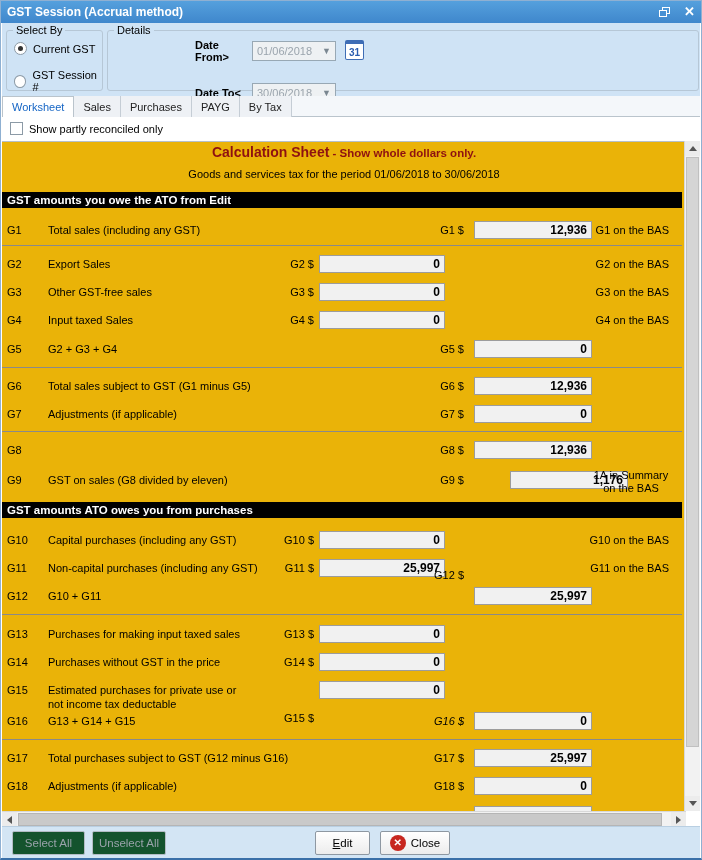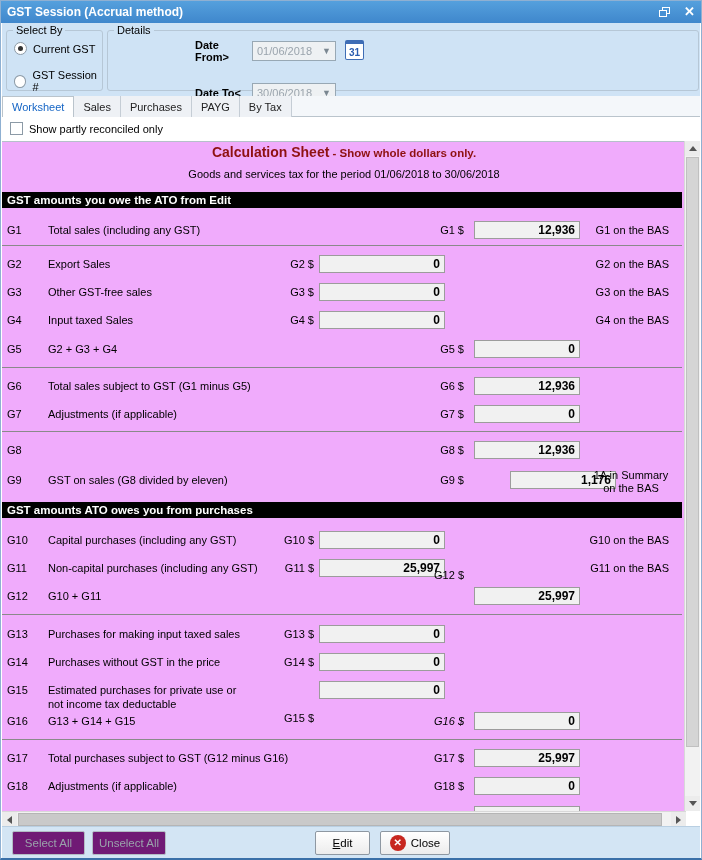--- a/index.html
+++ b/index.html
@@ -52,42 +52,42 @@
   .tab.active {
     background: #fff; color: #1565c5; border: 1px solid #bac4cc; border-bottom: none;
     margin-bottom: -1px; padding-bottom: 1px;
   }
   
   .filter-row { position: absolute; left: 1px; top: 116px; right: 17px; height: 23px; background: #fff; display: flex; align-items: center; }
   .checkbox { width: 13px; height: 13px; border: 1px solid #8c9aa6; background: #fff; margin-left: 8px; margin-right: 6px; }
   
   .sheet {
     position: absolute; left: 1px; top: 140px; width: 684px; height: 670px;
-    background: #f0abfc; border-top: 1px solid #b6c0ca; overflow: hidden;
+    background: #eab308; border-top: 1px solid #b6c0ca; overflow: hidden;
   }
   .sheet-title { position: absolute; top: 2px; left: 0; width: 100%; text-align: center; color: #8e1111; }
   .sheet-title .big { font-size: 14px; font-weight: bold; }
   .sheet-title .small { font-size: 11.5px; font-weight: bold; }
   .sheet-subtitle { position: absolute; top: 26px; left: 0; width: 100%; text-align: center; font-size: 11px; }
   .section-bar {
     position: absolute; left: 0; width: 680px; height: 16px; background: #000; color: #fff;
     font-weight: bold; font-size: 11.5px; line-height: 16px; padding-left: 5px;
   }
   .divider { position: absolute; left: 0; width: 680px; height: 0; border-top: 1px solid #8a8a8a; }
   .g-code { position: absolute; left: 5px; line-height: 18px; }
   .g-desc { position: absolute; left: 46px; line-height: 14px; padding-top: 2px; white-space: pre-line; }
   .g-amtlabel { position: absolute; width: 70px; text-align: right; line-height: 18px; }
   .g-amtlabel.mid { left: 242px; }
   .g-amtlabel.right { left: 392px; }
   .g-box {
     position: absolute; height: 18px; background: #f1f1f1; border: 1px solid #9c9c9c;
     font-weight: bold; font-size: 12px; text-align: right; line-height: 16px; padding-right: 4px;
   }
   .g-box.mid { left: 317px; width: 126px; }
-  .g-box.right { left: 472px; width: 106px; }
+  .g-box.right { left: 472px; width: 118px; }
   .g-note { position: absolute; right: 17px; line-height: 18px; text-align: right; white-space: pre-line; }
   .g-note.center2 { text-align: center; line-height: 13px; padding-top: 0; width: 86px; right: 12px; }
   
   .vscroll { position: absolute; right: 1px; top: 140px; width: 16px; height: 670px; background: #f2f2f2; border-left: 1px solid #d8d8d8; }
   .vscroll .btn { position: absolute; left: 0; width: 15px; height: 15px; background: #ececec; display: flex; align-items: center; justify-content: center; }
   .vscroll .btn.up { top: 0; }
   .vscroll .btn.down { bottom: 0; }
   .vthumb { position: absolute; left: 1px; top: 16px; width: 13px; height: 590px; background: #d5d5d5; border: 1px solid #c0c0c0; }
   .tri-up { width: 0; height: 0; border-left: 4px solid transparent; border-right: 4px solid transparent; border-bottom: 5px solid #555; }
   .tri-down { width: 0; height: 0; border-left: 4px solid transparent; border-right: 4px solid transparent; border-top: 5px solid #555; }
@@ -97,21 +97,21 @@
   .hscroll .btn { position: absolute; top: 0; width: 15px; height: 15px; background: #ececec; display: flex; align-items: center; justify-content: center; }
   .hscroll .btn.left { left: 0; } .hscroll .btn.right { right: 0; }
   .hthumb { position: absolute; left: 16px; top: 1px; height: 13px; width: 644px; background: #c9c9c9; border: 1px solid #b5b5b5; }
   
   .footer { position: absolute; left: 1px; right: 1px; bottom: 0; height: 32px; background: #d3e5f4; border-top: 1px solid #b9cfe2; }
   .fbtn {
     position: absolute; top: 4px; height: 24px; border: 1px solid #8e98a2; border-radius: 2px;
     background: linear-gradient(#ffffff, #ececec); font-size: 11.5px; color: #000;
     display: flex; align-items: center; justify-content: center; gap: 5px; font-family: inherit;
   }
-  .fbtn.disabled { background: #701a75; border-color: #b3bcc4; color: #9aa3ab; }
+  .fbtn.disabled { background: #14532d; border-color: #b3bcc4; color: #9aa3ab; }
   .fbtn .ulabel::first-letter { text-decoration: underline; }
   .close-red {
     width: 16px; height: 16px; border-radius: 50%; background: #c7271f; color: #fff;
     font-size: 10px; font-weight: bold; line-height: 16px; text-align: center;
   }
 </style>
 </head>
 <body>
 
 <div class="window">

